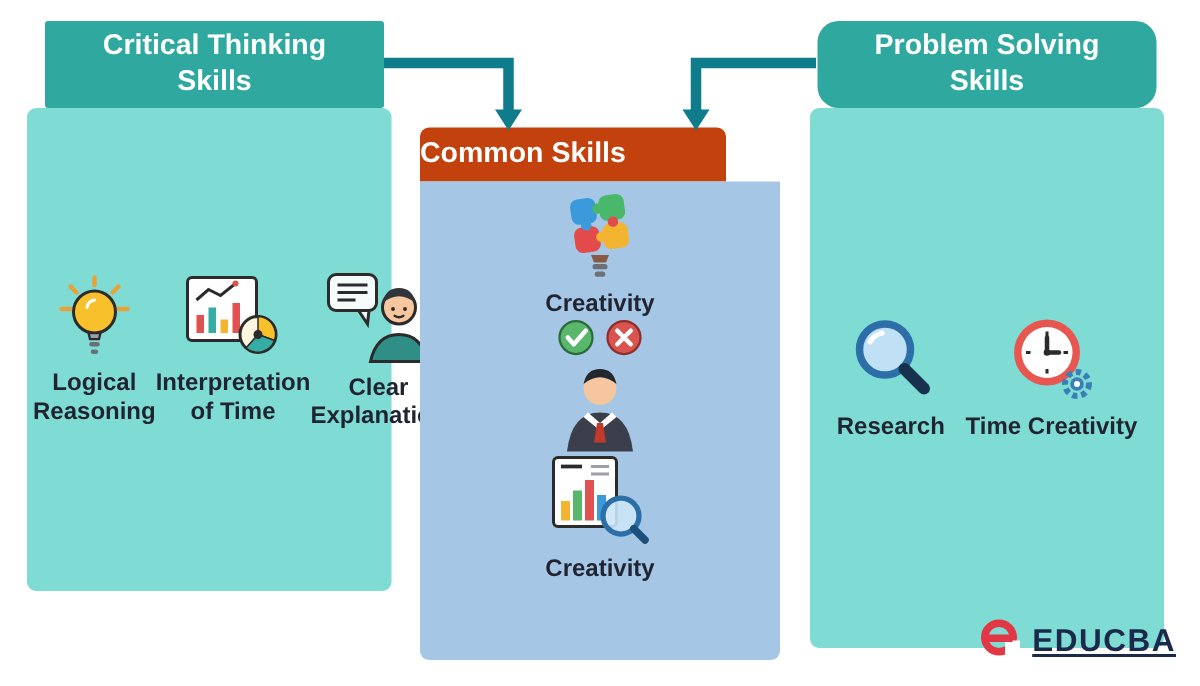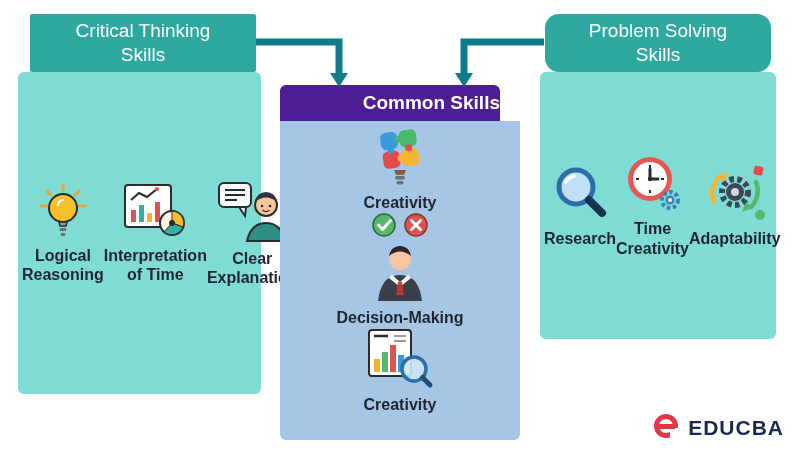--- a/index.html
+++ b/index.html
@@ -2,55 +2,55 @@
 <html><head>
 <meta charset="utf-8">
 <style>
   html,body { margin:0; padding:0; background:#ffffff; }
   .canvas {
     position:relative; width:800px; height:457px; background:#ffffff;
     font-family:"Liberation Sans", sans-serif; overflow:hidden;
   }
   .side-header {
     position:absolute; height:58px; display:flex; align-items:center; justify-content:center;
-    text-align:center; color:#ffffff; font-weight:normal; font-size:19px; line-height:1.25;
+    text-align:center; color:#ffffff; font-weight:bold; font-size:19px; line-height:1.25;
     background:#2FA9A0; padding:0 28px; box-sizing:border-box; border-radius:2px;
   }
   .hdr-left  { left:30px;  top:14px; width:226px; }
   .hdr-right { left:545px; top:14px; width:226px;border-radius:14px; }
   .side-body {
     position:absolute; background:#7FDCD4; border-radius:6px;
     display:flex; flex-direction:row; justify-content:space-evenly; align-items:center;
     padding:6px 4px; box-sizing:border-box;
   }
   .body-left  { left:18px;  top:72px; width:243px; height:322px; }
-  .body-right { left:540px; top:72px; width:236px; height:267px; }
+  .body-right { left:540px; top:72px; width:236px; height:360px; }
   .mid-header {
-    position:absolute; left:280px; top:85px; width:220px; height:36px;
-    background:#4c1d95; color:#ffffff; font-weight:bold; font-size:19px;
-    display:flex; align-items:center; justify-content:flex-end; border-radius:6px 6px 0 0;
+    position:absolute; left:280px; top:85px; width:204px; height:36px;
+    background:#c2410c; color:#ffffff; font-weight:bold; font-size:19px;
+    display:flex; align-items:center; justify-content:flex-start; border-radius:6px 6px 0 0;
   }
   .mid-body {
     position:absolute; left:280px; top:121px; width:240px; height:319px;
     background:#A6C6E6; border-radius:0 0 6px 6px;
     display:flex; flex-direction:column; justify-content:flex-start; align-items:center;
     padding:4px; box-sizing:border-box;
   }
   .item { display:flex; flex-direction:column; align-items:center; gap:6px; }
   .item .icon { display:flex; align-items:center; justify-content:center; }
   .item .label {
     font-size:16px; font-weight:bold; color:#1F2430; text-align:center; line-height:1.2;
   }
   .arrows { position:absolute; left:0; top:0; pointer-events:none; }
   .logo {
     position:absolute; right:16px; bottom:12px;
     display:flex; align-items:center; gap:7px;
   }
   .logo-text {
-    font-size:21px; font-weight:bold; color:#1B2A4A; letter-spacing:1px;
+    font-size:21px; font-weight:bold; color:#1B2A4A; letter-spacing:1px;text-decoration:underline;
   }
 </style>
 </head>
 <body>
 
 <div class="canvas">
 
   <div class="side-header hdr-left">
     <span>Critical Thinking Skills</span>
   </div>
@@ -148,21 +148,20 @@
           <path d="M20.5 13 l4 4.5 l8 -9" stroke="#FFFFFF" stroke-width="3" fill="none" stroke-linecap="round" stroke-linejoin="round"></path>
           <circle cx="58" cy="13" r="11" fill="#D9534F" stroke="#8E2F2C" stroke-width="1.5"></circle>
           <path d="M53.5 8.5 l9 9 M62.5 8.5 l-9 9" stroke="#FFFFFF" stroke-width="3" stroke-linecap="round"></path>
           <circle cx="42" cy="47" r="11" fill="#F6C79E"></circle>
           <path d="M31 44 q11 -9 22 0 q-2 -10 -11 -10 q-9 0 -11 10 z" fill="#23272E"></path>
           <path d="M20 89 q3 -26 22 -26 q19 0 22 26 z" fill="#3A3F4B"></path>
           <path d="M34 63 l8 7 l8 -7 l3 3 l-11 9 l-11 -9 z" fill="#FFFFFF"></path>
           <path d="M40 70 h4 l2 13 h-8 z" fill="#C0392B"></path>
         </svg>
       </div>
-      <div class="label">Decision-Making</div>
     </div>
 
     <div class="item">
       <div class="icon">
         <svg width="68" height="62" viewBox="0 0 68 62">
           <rect x="3" y="3" width="42" height="46" rx="3" fill="#FFFFFF" stroke="#2B2B2B" stroke-width="2"></rect>
           <line x1="8" y1="9" x2="22" y2="9" stroke="#2B2B2B" stroke-width="2.5"></line>
           <line x1="28" y1="9" x2="40" y2="9" stroke="#9AA0A6" stroke-width="2"></line>
           <line x1="28" y1="14" x2="40" y2="14" stroke="#9AA0A6" stroke-width="2"></line>
           <rect x="8" y="32" width="6" height="13" fill="#F2B431"></rect>
@@ -208,36 +207,20 @@
           <line x1="28" y1="26" x2="36" y2="26" stroke="#2B2B2B" stroke-width="3" stroke-linecap="round"></line>
           <circle cx="28" cy="26" r="2.2" fill="#2B2B2B"></circle>
           <circle cx="48" cy="47" r="8" fill="none" stroke="#3A7FB5" stroke-width="4" stroke-dasharray="3.5 2.6"></circle>
           <circle cx="48" cy="47" r="4.5" fill="#3A7FB5"></circle>
           <circle cx="48" cy="47" r="2" fill="#FFFFFF"></circle>
         </svg>
       </div>
       <div class="label">Time Creativity</div>
     </div>
 
-    <div class="item">
-      <div class="icon">
-        <svg width="66" height="60" viewBox="0 0 66 60">
-          <circle cx="33" cy="29" r="13" fill="none" stroke="#3D4852" stroke-width="6" stroke-dasharray="4.5 3.4"></circle>
-          <circle cx="33" cy="29" r="9" fill="#3D4852"></circle>
-          <circle cx="33" cy="29" r="4" fill="#CFD8DC"></circle>
-          <path d="M12 39 a23 23 0 0 1 5 -25" fill="none" stroke="#F2B431" stroke-width="4.5" stroke-linecap="round"></path>
-          <path d="M15 13 l11 -4 l-4 10 z" fill="#F2B431"></path>
-          <path d="M54 19 a23 23 0 0 1 -5 25" fill="none" stroke="#58B76B" stroke-width="4.5" stroke-linecap="round"></path>
-          <path d="M51 45 l-11 4 l4 -10 z" fill="#58B76B"></path>
-          <rect x="52" y="3" width="9" height="9" rx="2" fill="#E34B4B" transform="rotate(12 56 7)"></rect>
-          <circle cx="58" cy="52" r="5" fill="#58B76B"></circle>
-        </svg>
-      </div>
-      <div class="label">Adaptability</div>
-    </div>
   </div>
 
   <svg class="arrows" width="800" height="457" viewBox="0 0 800 457">
     <path d="M 256 42 H 339 V 74" fill="none" stroke="#0E7C8A" stroke-width="7"></path>
     <polygon points="330,73 348,73 339,87" fill="#0E7C8A"></polygon>
     <path d="M 544 42 H 464 V 74" fill="none" stroke="#0E7C8A" stroke-width="7"></path>
     <polygon points="455,73 473,73 464,87" fill="#0E7C8A"></polygon>
   </svg>
 
   <div class="logo">

